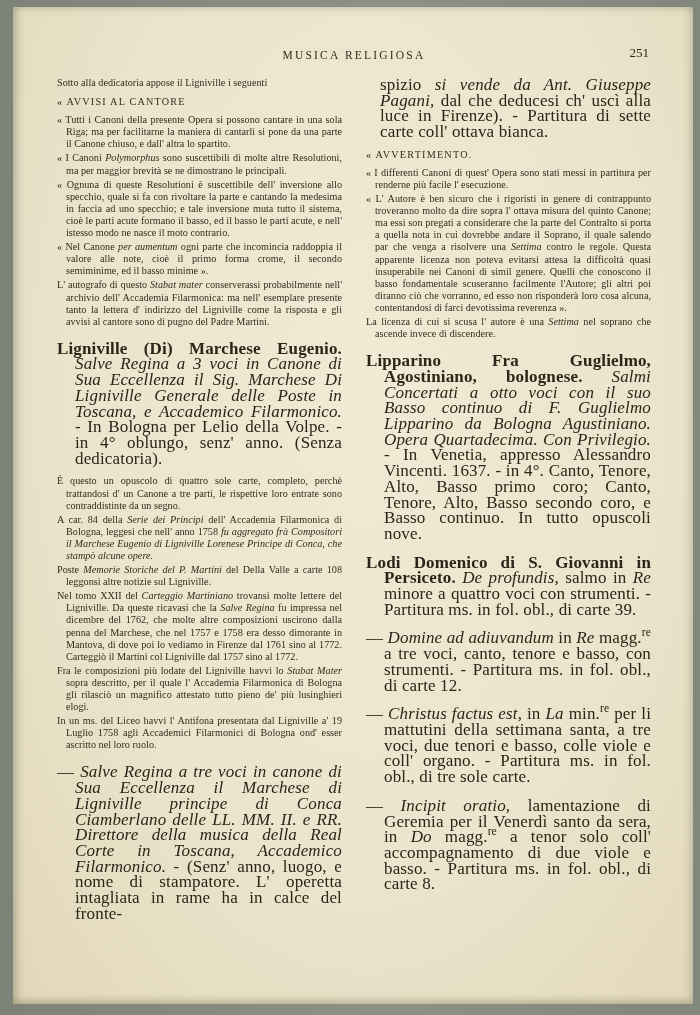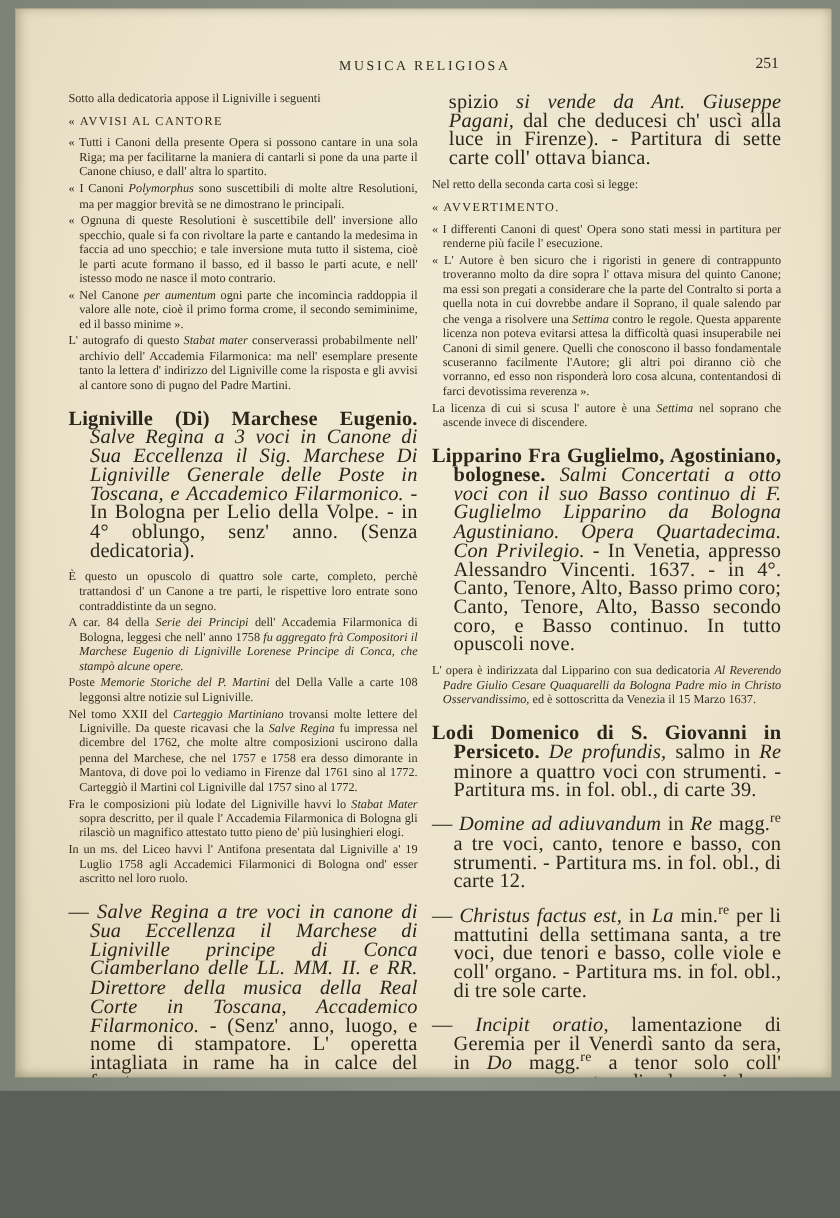--- a/index.html
+++ b/index.html
@@ -2,21 +2,21 @@
 <html lang="it"><head>
 <meta charset="utf-8">
 <style>
   * { box-sizing: border-box; margin: 0; padding: 0; }
   html, body { width: 700px; }
   body {
     background: #5a5f57;
     font-family: "Liberation Serif", "DejaVu Serif", serif;
   }
   .scan {
-    width: 700px; height: 909px;
+    width: 700px; height: 1015px;
     position: relative;
     background: linear-gradient(90deg, #7e8378 0%, #8d9287 55%, #82877c 100%);
     overflow: hidden;
   }
   .paper {
     position: absolute;
     left: 13px; top: 7px; right: 7px; bottom: 11px;
     background: radial-gradient(ellipse at 52% 38%, #f1ead4 0%, #ece4cc 55%, #e1d8ba 100%);
     box-shadow: inset 4px 0 9px rgba(60,55,35,0.25), inset -3px -3px 8px rgba(60,55,35,0.18);
     color: #2e281e;
@@ -35,21 +35,21 @@
     color: #332c20;
   }
   .pagenum {
     position: absolute;
     right: 2px; top: 0;
     font-size: 13px;
     letter-spacing: 0;
     color: #2e281e;
     margin-left: 31px;
   }
-  .cols { display: flex; gap: 12px; }
+  .cols { display: flex; gap: 24px; }
   .col { flex: 1 1 0; min-width: 0; }
 
   .note {
     font-size: 10.2px;
     line-height: 12.1px;
     text-align: justify;
     margin-bottom: 2px;
     color: #332c1f;
   }
   .note.hang { padding-left: 9px; text-indent: -9px; }
@@ -95,27 +95,25 @@
           <p class="note hang"><span>È questo un opuscolo di quattro sole carte, completo, perchè trattandosi d' un Canone a tre parti, le rispettive loro entrate sono contraddistinte da un segno.</span></p>
           <p class="note hang"><span>A car. 84 della </span><span class="it">Serie dei Principi</span><span> dell' Accademia Filarmonica di Bologna, leggesi che nell' anno 1758 </span><span class="it">fu aggregato frà Compositori il Marchese Eugenio di Ligniville Lorenese Principe di Conca, che stampò alcune opere.</span></p>
           <p class="note hang"><span>Poste </span><span class="it">Memorie Storiche del P. Martini</span><span> del Della Valle a carte 108 leggonsi altre notizie sul Ligniville.</span></p>
           <p class="note hang"><span>Nel tomo XXII del </span><span class="it">Carteggio Martiniano</span><span> trovansi molte lettere del Ligniville. Da queste ricavasi che la </span><span class="it">Salve Regina</span><span> fu impressa nel dicembre del 1762, che molte altre composizioni uscirono dalla penna del Marchese, che nel 1757 e 1758 era desso dimorante in Mantova, di dove poi lo vediamo in Firenze dal 1761 sino al 1772. Carteggiò il Martini col Ligniville dal 1757 sino al 1772.</span></p>
           <p class="note hang"><span>Fra le composizioni più lodate del Ligniville havvi lo </span><span class="it">Stabat Mater</span><span> sopra descritto, per il quale l' Accademia Filarmonica di Bologna gli rilasciò un magnifico attestato tutto pieno de' più lusinghieri elogi.</span></p>
           <p class="note hang"><span>In un ms. del Liceo havvi l' Antifona presentata dal Ligniville a' 19 Luglio 1758 agli Accademici Filarmonici di Bologna ond' esser ascritto nel loro ruolo.</span></p>
           <p class="entry hang"><span>— </span><span class="it">Salve Regina a tre voci in canone di Sua Eccellenza il Marchese di Ligniville principe di Conca Ciamberlano delle LL. MM. II. e RR. Direttore della musica della Real Corte in Toscana, Accademico Filarmonico.</span><span> - (Senz' anno, luogo, e nome di stampatore. L' operetta intagliata in rame ha in calce del fronte-</span></p>
         </div>
       <div class="col">
           <p class="entry cont"><span>spizio </span><span class="it">si vende da Ant. Giuseppe Pagani,</span><span> dal che deducesi ch' uscì alla luce in Firenze). - Partitura di sette carte coll' ottava bianca.</span></p>
-          <p class="note"><span>Nel retto della seconda carta così si legge:</span></p>
           <p class="note center"><span>« AVVERTIMENTO.</span></p>
           <p class="note hang"><span>« I differenti Canoni di quest' Opera sono stati messi in partitura per renderne più facile l' esecuzione.</span></p>
           <p class="note hang"><span>« L' Autore è ben sicuro che i rigoristi in genere di contrappunto troveranno molto da dire sopra l' ottava misura del quinto Canone; ma essi son pregati a considerare che la parte del Contralto si porta a quella nota in cui dovrebbe andare il Soprano, il quale salendo par che venga a risolvere una </span><span class="it">Settima</span><span> contro le regole. Questa apparente licenza non poteva evitarsi attesa la difficoltà quasi insuperabile nei Canoni di simil genere. Quelli che conoscono il basso fondamentale scuseranno facilmente l'Autore; gli altri poi diranno ciò che vorranno, ed esso non risponderà loro cosa alcuna, contentandosi di farci devotissima reverenza ».</span></p>
           <p class="note hang"><span>La licenza di cui si scusa l' autore è una </span><span class="it">Settima</span><span> nel soprano che ascende invece di discendere.</span></p>
           <p class="entry hang"><span class="bd">Lipparino Fra Guglielmo, Agostiniano, bolognese.</span><span> </span><span class="it">Salmi Concertati a otto voci con il suo Basso continuo di F. Guglielmo Lipparino da Bologna Agustiniano. Opera Quartadecima. Con Privilegio.</span><span> - In Venetia, appresso Alessandro Vincenti. 1637. - in 4°. Canto, Tenore, Alto, Basso primo coro; Canto, Tenore, Alto, Basso secondo coro, e Basso continuo. In tutto opuscoli nove.</span></p>
-          <p class="note hang"><span>L' opera è indirizzata dal Lipparino con sua dedicatoria </span><span class="it">Al Reverendo Padre Giulio Cesare Quaquarelli da Bologna Padre mio in Christo Osservandissimo,</span><span> ed è sottoscritta da Venezia il 15 Marzo 1637.</span></p>
           <p class="entry hang"><span class="bd">Lodi Domenico di S. Giovanni in Persiceto.</span><span> </span><span class="it">De profundis,</span><span> salmo in </span><span class="it">Re</span><span> minore a quattro voci con strumenti. - Partitura ms. in fol. obl., di carte 39.</span></p>
           <p class="entry hang"><span>— </span><span class="it">Domine ad adiuvandum</span><span> in </span><span class="it">Re</span><span> magg.</span><span class="sup">re</span><span> a tre voci, canto, tenore e basso, con strumenti. - Partitura ms. in fol. obl., di carte 12.</span></p>
           <p class="entry hang"><span>— </span><span class="it">Christus factus est,</span><span> in </span><span class="it">La</span><span> min.</span><span class="sup">re</span><span> per li mattutini della settimana santa, a tre voci, due tenori e basso, colle viole e coll' organo. - Partitura ms. in fol. obl., di tre sole carte.</span></p>
           <p class="entry hang"><span>— </span><span class="it">Incipit oratio,</span><span> lamentazione di Geremia per il Venerdì santo da sera, in </span><span class="it">Do</span><span> magg.</span><span class="sup">re</span><span> a tenor solo coll' accompagnamento di due viole e basso. - Partitura ms. in fol. obl., di carte 8.</span></p>
         </div>
     </div>
   </div>
 </div>
 
 </body></html>

